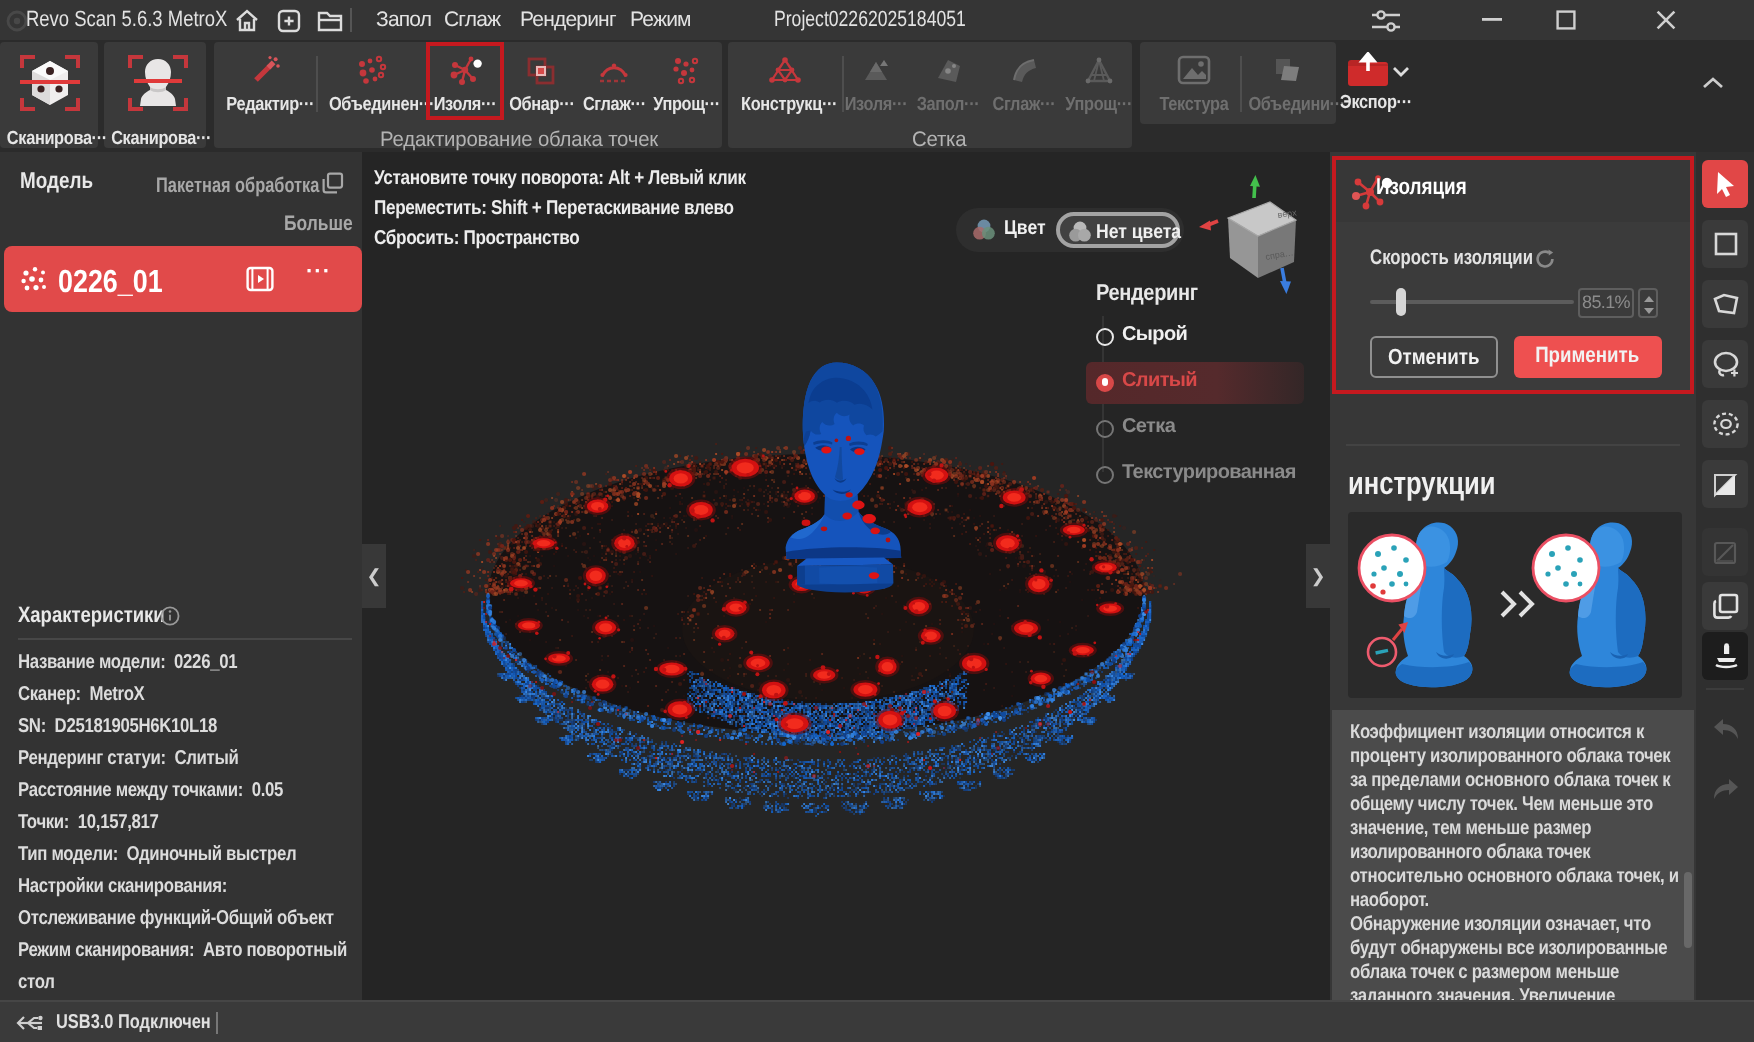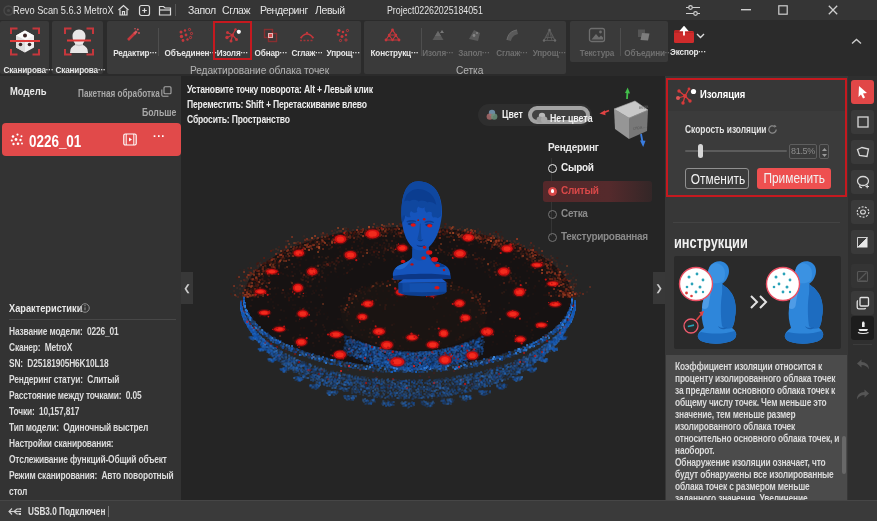--- a/index.html
+++ b/index.html
@@ -25,32 +25,32 @@
 #statusbar{position:absolute;left:0;top:500px;width:877px;height:21px;background:#3a3a3a;border-top:1px solid #464646}
 .rtile{position:absolute;left:3px;width:23px;height:24px;border-radius:3px;background:#3a3a3a;display:flex;align-items:center;justify-content:center}
 .rtile.off{background:#343434}
 .rtile.noback{background:transparent}
 
 #modelitem{position:absolute;left:2px;top:47px;width:179px;height:33px;background:#e14a4a;border-radius:4px}
 .info{position:absolute;left:9px;font-size:10px;letter-spacing:-.2px;color:#dcdcdc;white-space:nowrap;font-weight:bold;transform:scaleX(.84);transform-origin:0 0}
 
 .hint{position:absolute;left:6px;font-size:10px;letter-spacing:-.2px;color:#ededed;font-weight:bold;white-space:nowrap;transform:scaleX(.857);transform-origin:0 0}
 #pill{position:absolute;left:297px;top:28px;width:114px;height:22px;background:#2e2e2e;border-radius:11px}
-#pillsel{position:absolute;left:50px;top:2px;width:62px;height:18px;background:#414141;border:4px solid #a3a3a3;border-radius:9px}
+#pillsel{position:absolute;left:50px;top:2px;width:62px;height:18px;background:#414141;border:2px solid #a3a3a3;border-radius:9px}
 .rend{position:absolute;left:367px;font-size:10px;letter-spacing:-.3px;white-space:nowrap;font-weight:bold;padding-left:13px}
 .radio{position:absolute;left:0;top:1.5px;width:9px;height:9px;border-radius:50%;border:1.5px solid #e8e8e8}
 .radio.g{border-color:#757575}
 .tab{position:absolute;top:196px;width:12px;height:32px;background:#383838;color:#ccc;font-size:9px;line-height:32px;text-align:center}
 
 #isobox{position:absolute;left:1px;top:2px;width:181px;height:119px;border:2px solid #c5191f}
 #isobody{position:absolute;left:0;top:31px;width:177px;height:84px;background:#3b3b3b}
 #instrbox{position:absolute;left:9px;top:180px;width:167px;height:93px;background:#2a2a2a;border-radius:2px}
 #instrtext{position:absolute;left:1px;top:279px;width:181px;height:146px;background:#4b4b4b;color:#dadada;font-size:10px;font-weight:bold;line-height:12px;padding:6px 0 0 9px;letter-spacing:-.2px}
 #instrtext .sx{line-height:12px}
-.btn{position:absolute;top:57px;height:21px;border-radius:3px;font-size:14px;font-weight:normal;text-align:center;line-height:20px;color:#f2f2f2}
+.btn{position:absolute;top:57px;height:21px;border-radius:3px;font-size:11px;font-weight:bold;text-align:center;line-height:20px;color:#f2f2f2}
 </style></head>
 <body>
 
 <div id="titlebar">
  <svg class="abs" style="left:3px;top:5px;opacity:.4" width="11" height="11" viewBox="0 0 11 11">
       <circle cx="5.5" cy="5.5" r="4.5" fill="none" stroke="#666" stroke-width="1.4"></circle>
       <circle cx="5.5" cy="5.5" r="1.6" fill="#666"></circle>
     </svg>
  <div class="t" style="left:13px"><span class="sx">Revo Scan 5.6.3 MetroX</span></div>
  <svg class="abs" style="left:117px;top:4px" width="13" height="13" viewBox="0 0 13 13" fill="none" stroke="#dcdcdc" stroke-width="1.2">
@@ -63,21 +63,21 @@
       <path d="M6.5 4.2 V8.8 M4.2 6.5 H8.8"></path>
     </svg>
  <svg class="abs" style="left:158px;top:4px" width="14" height="13" viewBox="0 0 14 13" fill="none" stroke="#dcdcdc" stroke-width="1.2">
       <path d="M1.5 11 V2.5 H5.5 L7 4 H12.5 V11 Z"></path>
       <path d="M1.5 6 H12.5"></path>
     </svg>
  <div class="abs" style="left:175px;top:4px;width:1px;height:12px;background:#555"></div>
  <div class="t" style="left:188px;font-size:10.5px;letter-spacing:-.4px">Запол</div>
  <div class="t" style="left:222px;font-size:10.5px;letter-spacing:-.4px">Сглаж</div>
  <div class="t" style="left:260px;font-size:10.5px;letter-spacing:-.4px">Рендеринг</div>
- <div class="t" style="left:315px;font-size:10.5px;letter-spacing:-.4px">Левый</div>
+ <div class="t" style="left:315px;font-size:10.5px;letter-spacing:-.4px">Режим</div>
  <div class="t" style="left:387px;font-size:11px"><span class="sx" style="transform:scaleX(.8)">Project02262025184051</span></div>
  <svg class="abs" style="left:686px;top:5px" width="14" height="11" viewBox="0 0 14 11" stroke="#cfcfcf" stroke-width="1.2">
       <path d="M0 2.5 H14 M0 8.5 H14"></path>
       <circle cx="4.5" cy="2.5" r="1.8" fill="#353535"></circle>
       <circle cx="9.5" cy="8.5" r="1.8" fill="#353535"></circle>
     </svg>
  <svg class="abs" style="left:741px;top:9px" width="10" height="2" viewBox="0 0 10 2">
       <rect width="10" height="1.4" fill="#cfcfcf"></rect>
     </svg>
  <svg class="abs" style="left:778px;top:5px" width="10" height="10" viewBox="0 0 10 10" fill="none" stroke="#cfcfcf" stroke-width="1.2">
@@ -853,30 +853,30 @@
           <path d="M10 10 L4 5 M10 10 L3 12 M10 10 L8 17 M10 10 L15 15 M10 10 L14 3"></path>
         </g>
         <circle cx="10" cy="10" r="2" fill="#d63a3a"></circle>
         <circle cx="4" cy="5" r="1.7" fill="#d63a3a"></circle>
         <circle cx="3" cy="12" r="2" fill="#e05555"></circle>
         <circle cx="8" cy="17" r="1.7" fill="#d63a3a"></circle>
         <circle cx="15" cy="15" r="1.7" fill="#d63a3a"></circle>
         <circle cx="14" cy="3" r="1.4" fill="#d63a3a"></circle>
         <circle cx="18.5" cy="5.5" r="2.6" fill="#fff"></circle>
       </svg>
-  <div class="abs b" style="left:32px;top:8px;font-size:11.5px;color:#fff"><span class="sx" style="transform:scaleX(.82)">Изоляция</span></div>
+  <div class="abs b" style="left:20px;top:8px;font-size:11.5px;color:#fff"><span class="sx" style="transform:scaleX(.82)">Изоляция</span></div>
   <div id="isobody">
    <div class="abs b" style="left:17px;top:12px;font-size:10.5px;color:#e2e2e2"><span class="sx" style="transform:scaleX(.8)">Скорость изоляции</span></div>
    <svg class="abs" style="left:99px;top:13px" width="11" height="11" viewBox="0 0 11 11" fill="none" stroke="#8a8a8a" stroke-width="1.3">
           <path d="M9.2 5.5 A3.7 3.7 0 1 1 7.5 2.4"></path>
           <path d="M7.2 0.8 L9.6 2.2 L7.4 3.8" fill="#8a8a8a" stroke="none"></path>
         </svg>
    <div class="abs" style="left:17px;top:39px;width:102px;height:2px;background:#5c5c5c;border-radius:1px"></div>
    <div class="abs" style="left:30px;top:33px;width:5px;height:14px;background:#d6d6d6;border-radius:2.5px"></div>
-   <div class="abs" style="left:121px;top:33px;width:28px;height:15px;border:1px solid #5e5e5e;border-radius:2px;font-size:9px;color:#8c8c8c;text-align:center;line-height:13px;letter-spacing:-.3px">81.5%</div>
+   <div class="abs" style="left:121px;top:33px;width:28px;height:15px;border:1px solid #5e5e5e;border-radius:2px;font-size:9px;color:#8c8c8c;text-align:center;line-height:13px;letter-spacing:-.3px">85.1%</div>
    <div class="abs" style="left:151px;top:33px;width:10px;height:15px;border:1px solid #5e5e5e;border-radius:2px">
      <svg class="abs" style="left:1.5px;top:2.5px" width="5" height="9" viewBox="0 0 5 9" fill="#999">
             <path d="M2.5 0 L5 3 H0 Z"></path>
             <path d="M2.5 9 L0 6 H5 Z"></path>
           </svg>
    </div>
    <div class="btn" style="left:17px;width:64px;border:1px solid #909090"><span class="sx" style="transform:scaleX(.85);transform-origin:50% 0">Отменить</span></div>
    <div class="btn" style="left:89px;width:74px;background:#ee5050"><span class="sx" style="transform:scaleX(.85);transform-origin:50% 0">Применить</span></div>
   </div>
  </div>

